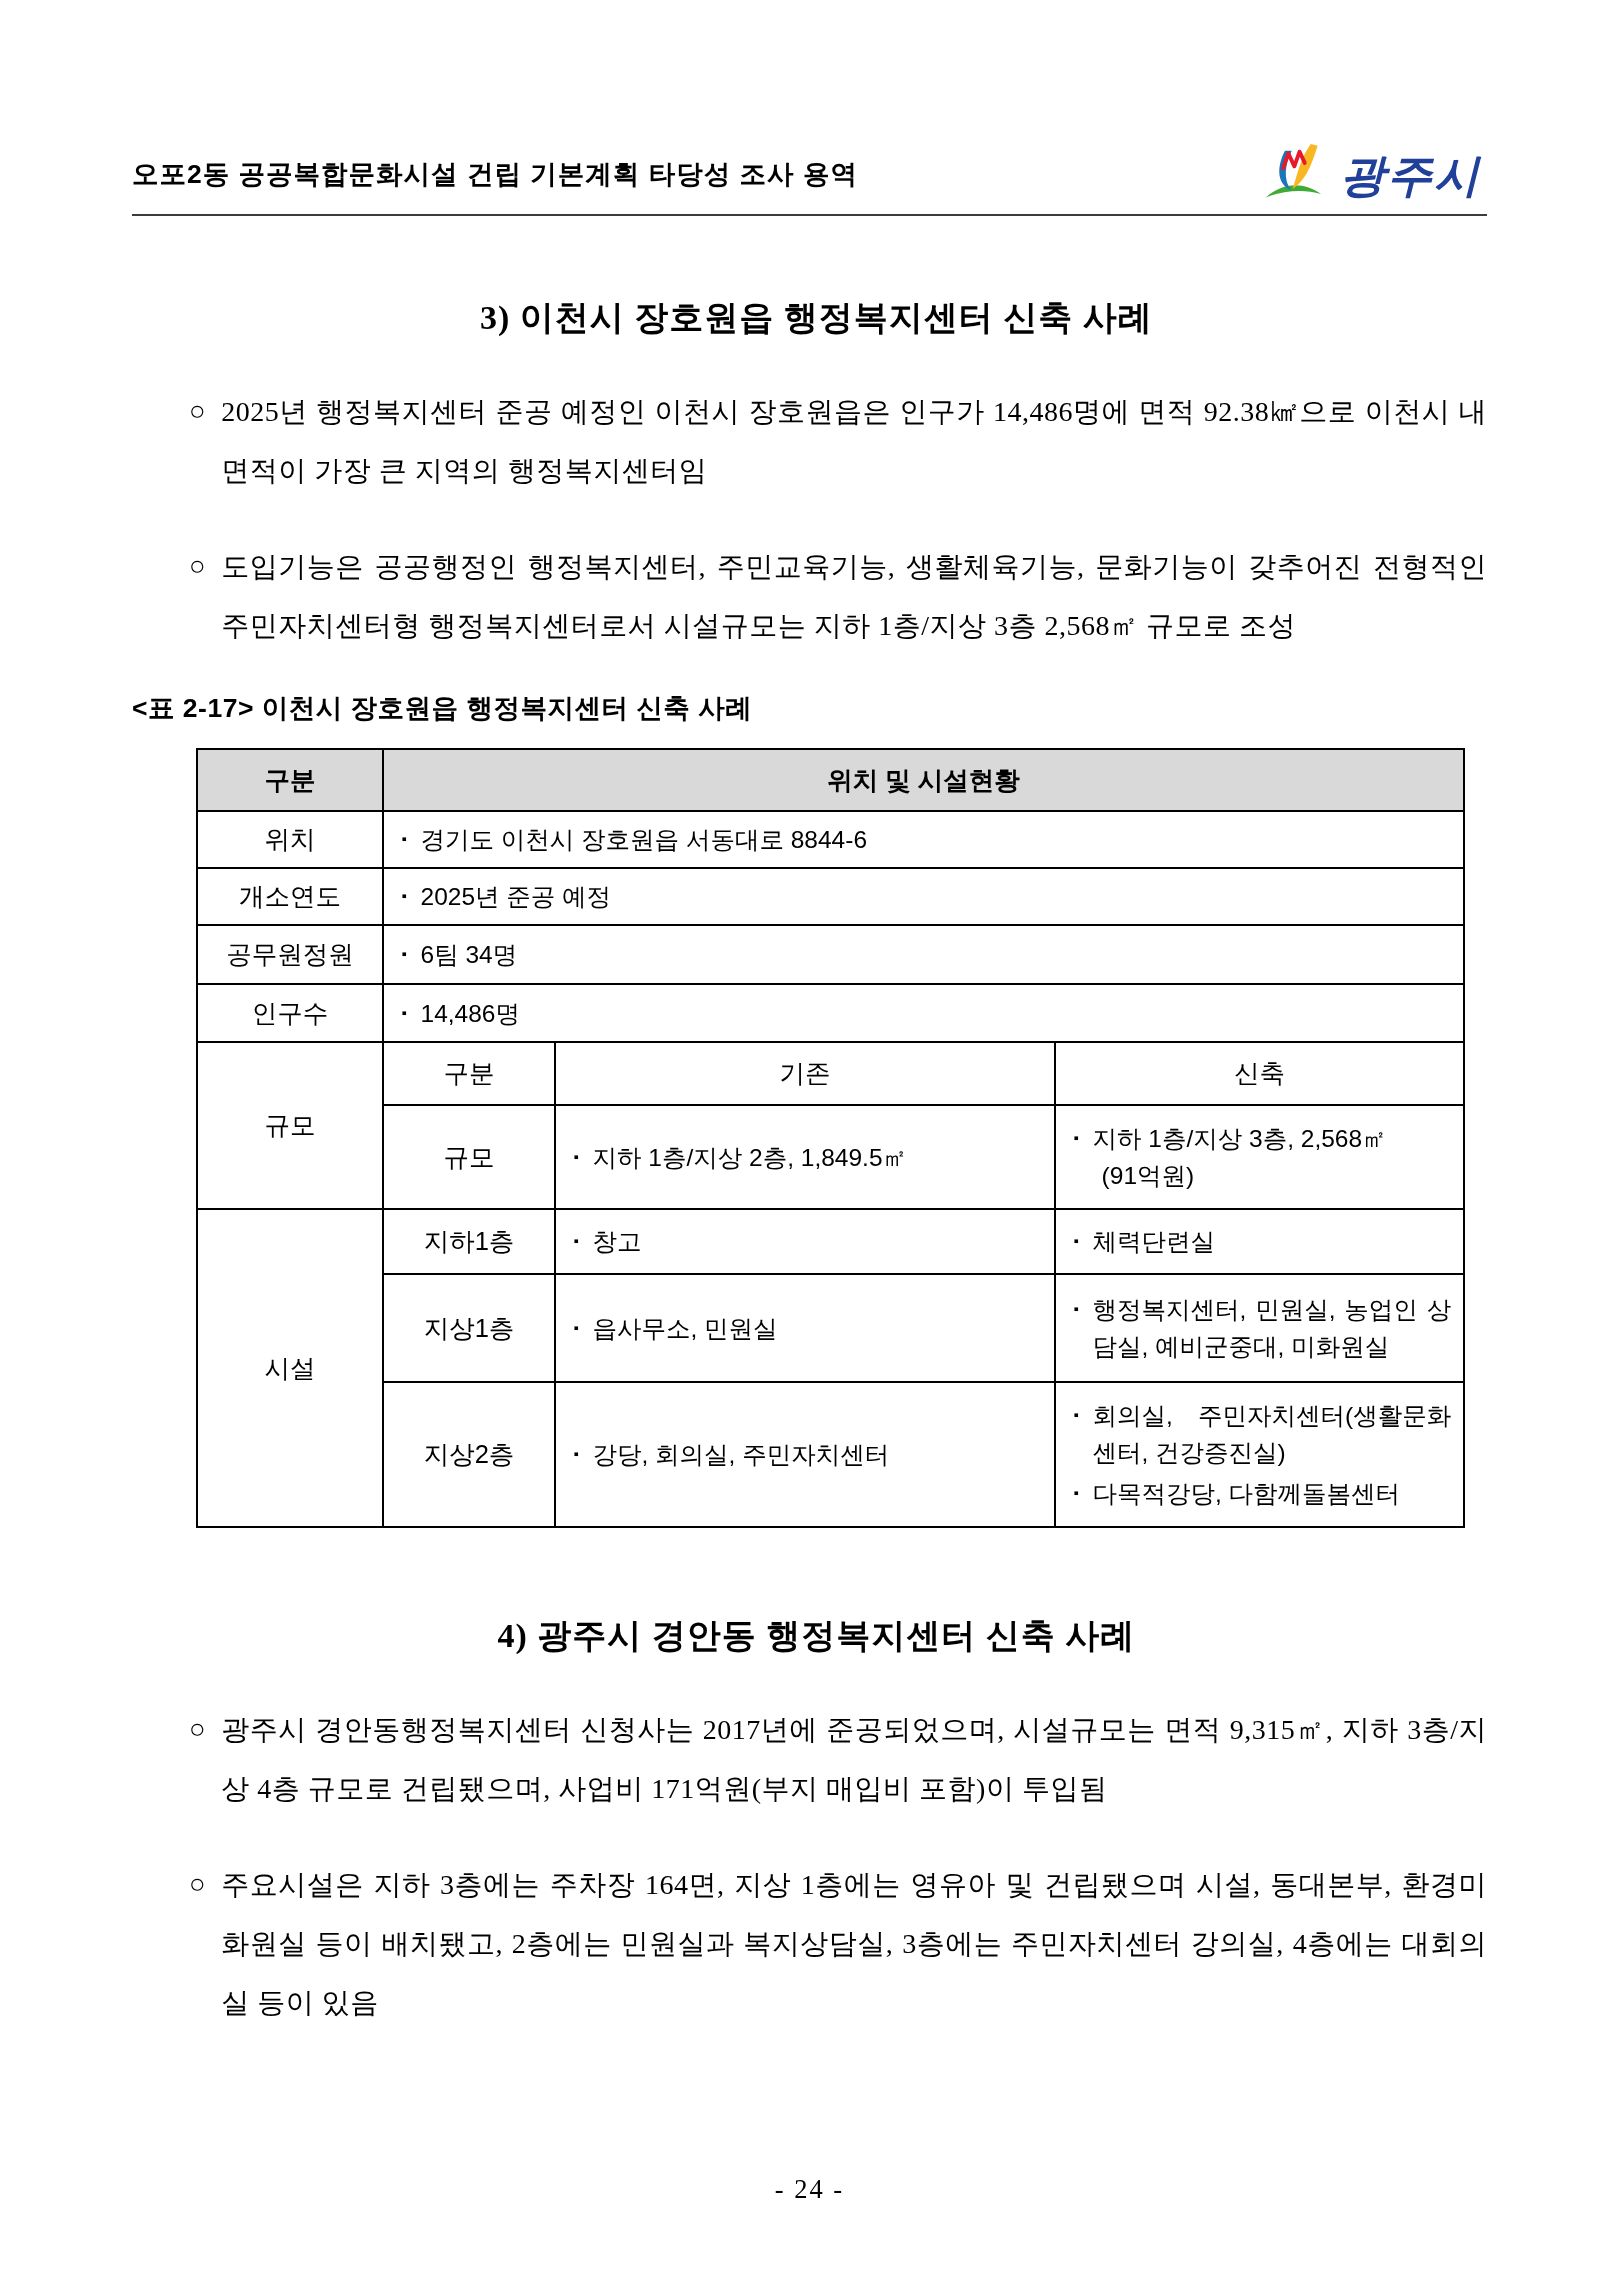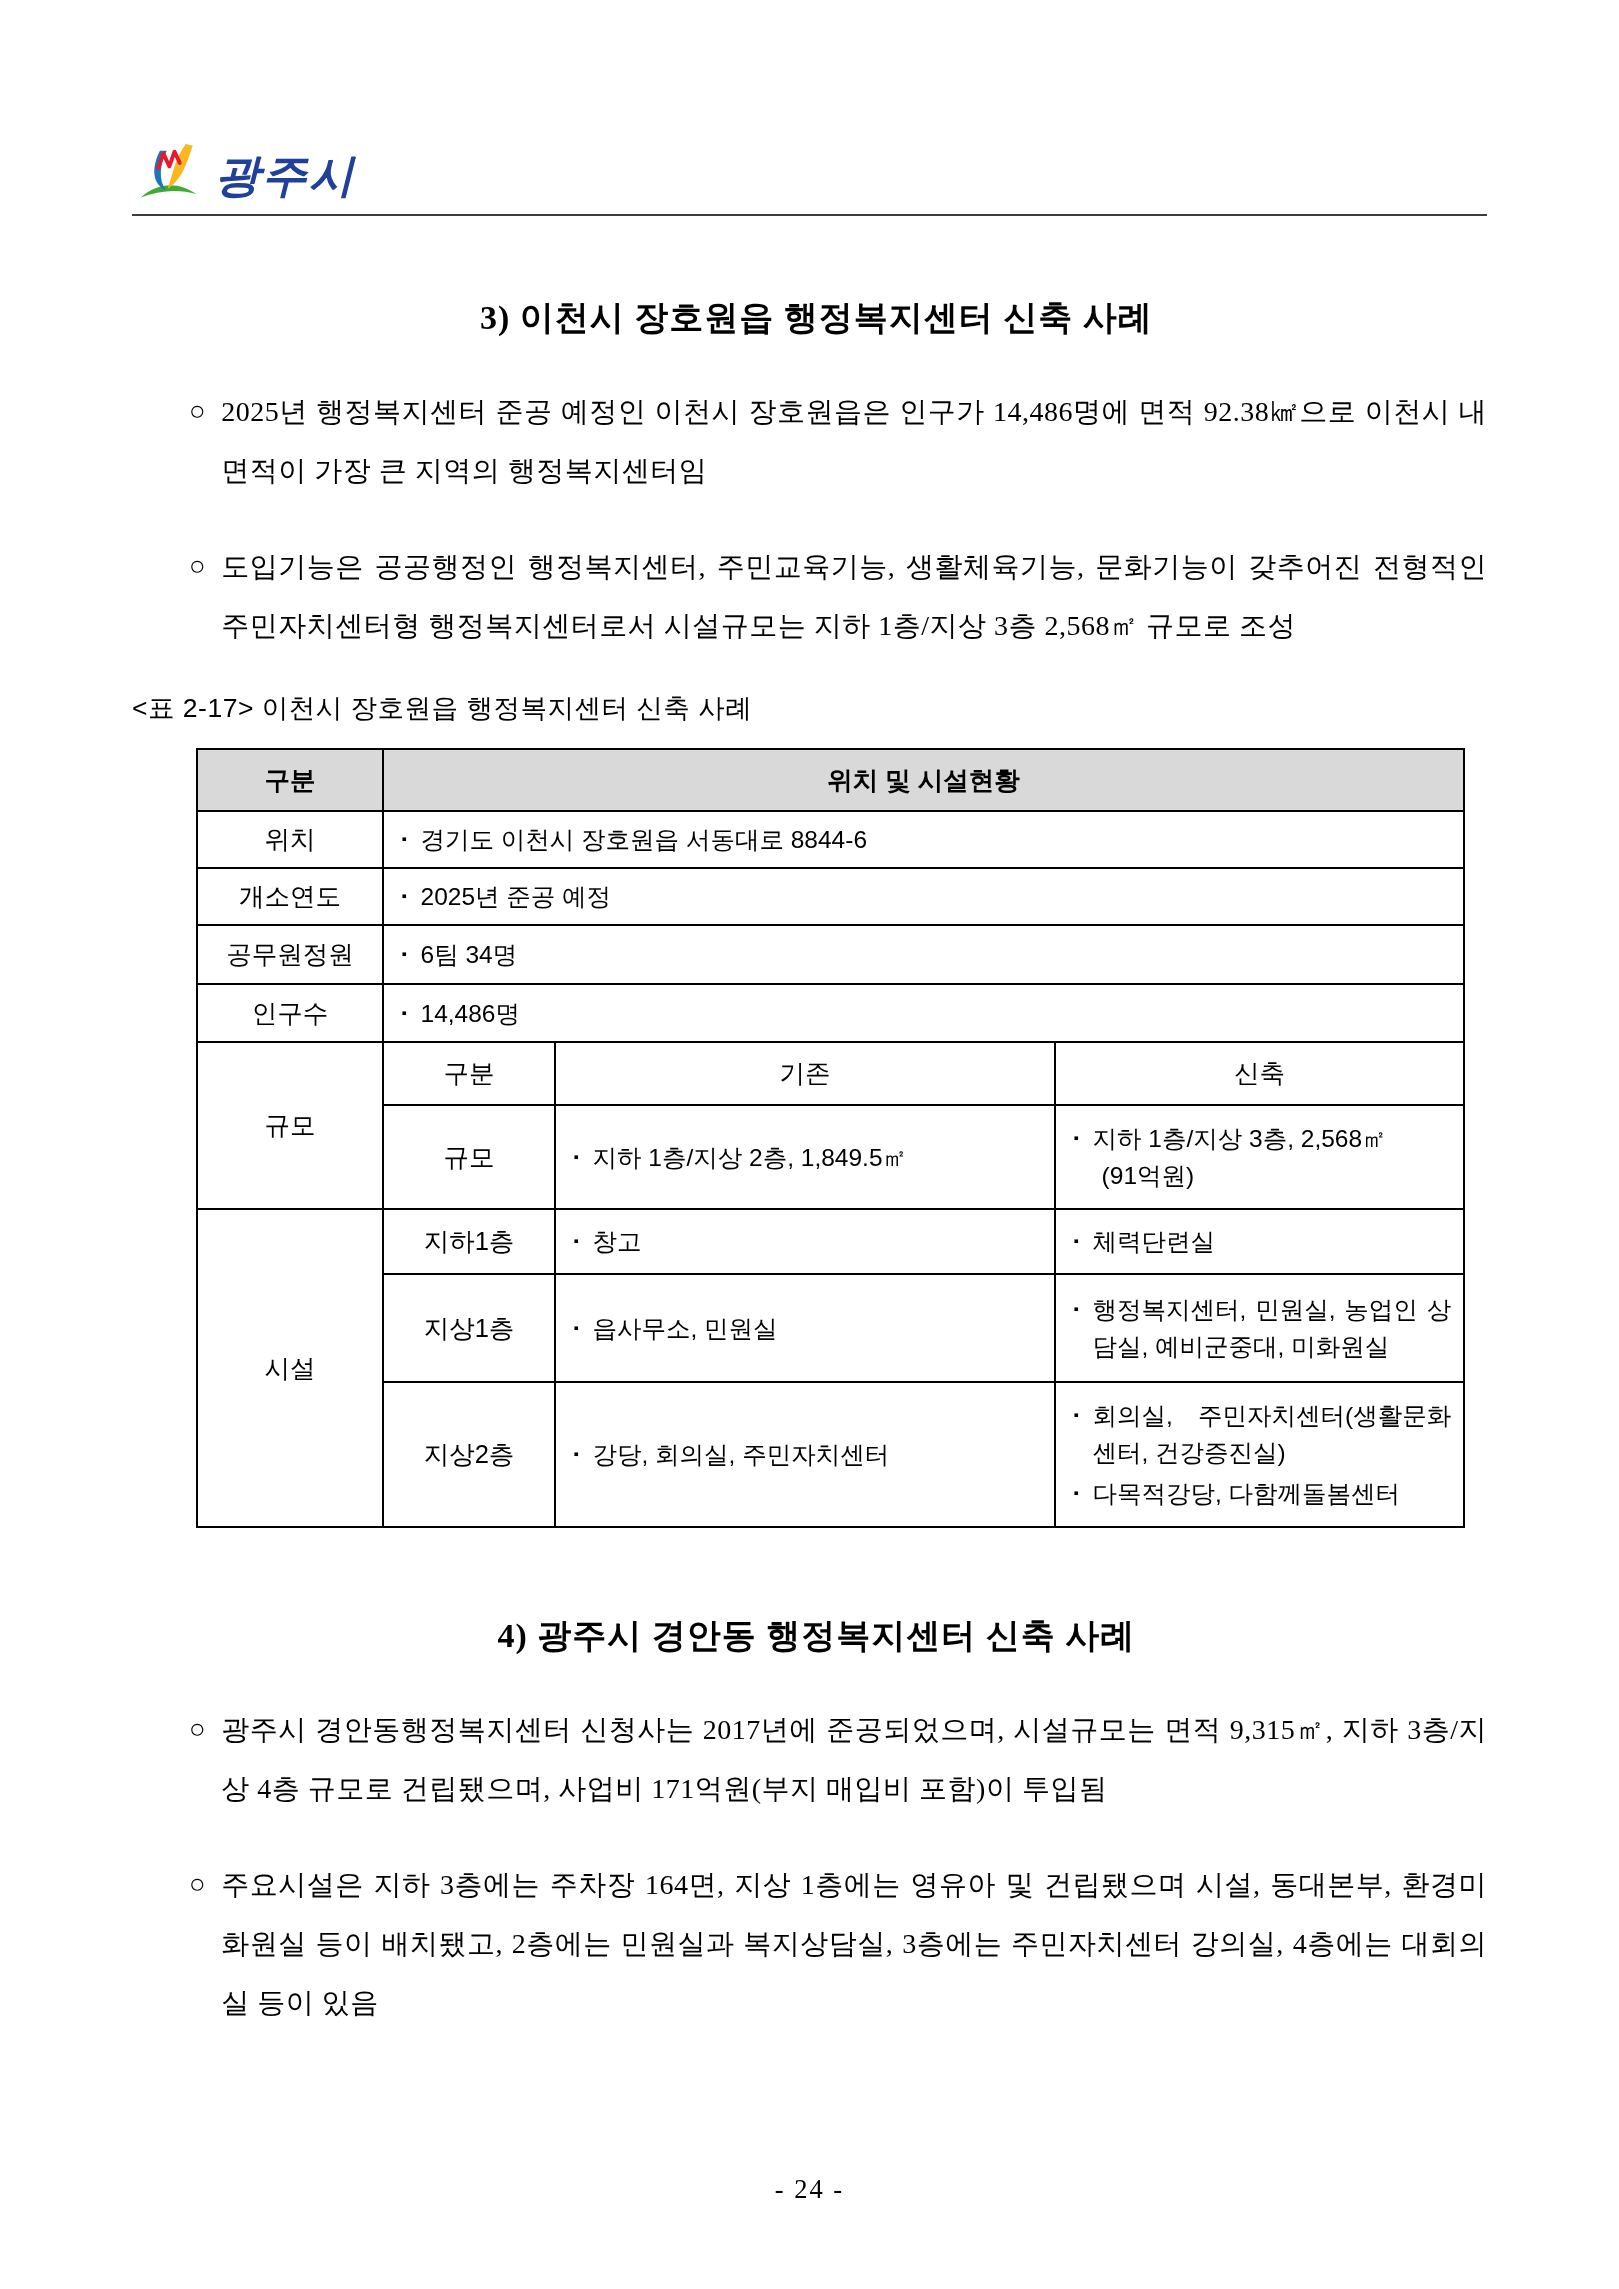--- a/index.html
+++ b/index.html
@@ -45,21 +45,21 @@
   
   .bullets { margin-top:43px; margin-left:57px; }
   .bullet { display:flex; gap:15.7px; margin-bottom:37px; font-size:28px; line-height:59px; }
   .bullet .bmark { flex:0 0 auto; font-size:27.4px; }
   .bullet .btext { flex:1; text-align:justify; letter-spacing:0.5px; }
 
   
   .table-caption {
     margin-top:11.8px;
     font-family:"Liberation Sans", sans-serif;
-    font-weight:normal; font-size:26.5px; line-height:33px; letter-spacing:0.5px;
+    font-weight:bold; font-size:26.5px; line-height:33px; letter-spacing:0.5px;
   }
 
   
   .case-table {
     border-collapse:collapse; table-layout:fixed;
     margin-top:23.5px; margin-left:64px;
     width:1266px;
     font-family:"Liberation Sans", sans-serif;
     font-size:24.5px;
   }
@@ -84,20 +84,21 @@
     text-align:center; font-size:26.5px; letter-spacing:2px;
   }
 </style>
 </head>
 <body>
 
 <div class="page">
   <div class="content">
 
     <div class="doc-header">
+      <div class="doc-title">오포2동 공공복합문화시설 건립 기본계획 타당성 조사 용역</div>
       <div class="logo">
         <svg viewBox="0 0 80 80" aria-hidden="true">
           <path d="M8 70 C28 52 52 52 72 66 C52 60 28 62 8 70 Z" fill="#3faa34"></path>
           <path d="M30 16 C20 36 21 54 37 62 C28 49 30 32 38 16 Z" fill="#1b75bb"></path>
           <path d="M60 8 C47 26 44 46 39 60 C56 49 62 28 68 10 Z" fill="#f9b821"></path>
           <polyline points="28,36 34,19 41,34 47,17 53,30" fill="none" stroke="#e8192c" stroke-width="4.5" stroke-linecap="round" stroke-linejoin="round"></polyline>
         </svg>
         <span class="logo-text">광주시</span>
       </div>
     </div>

